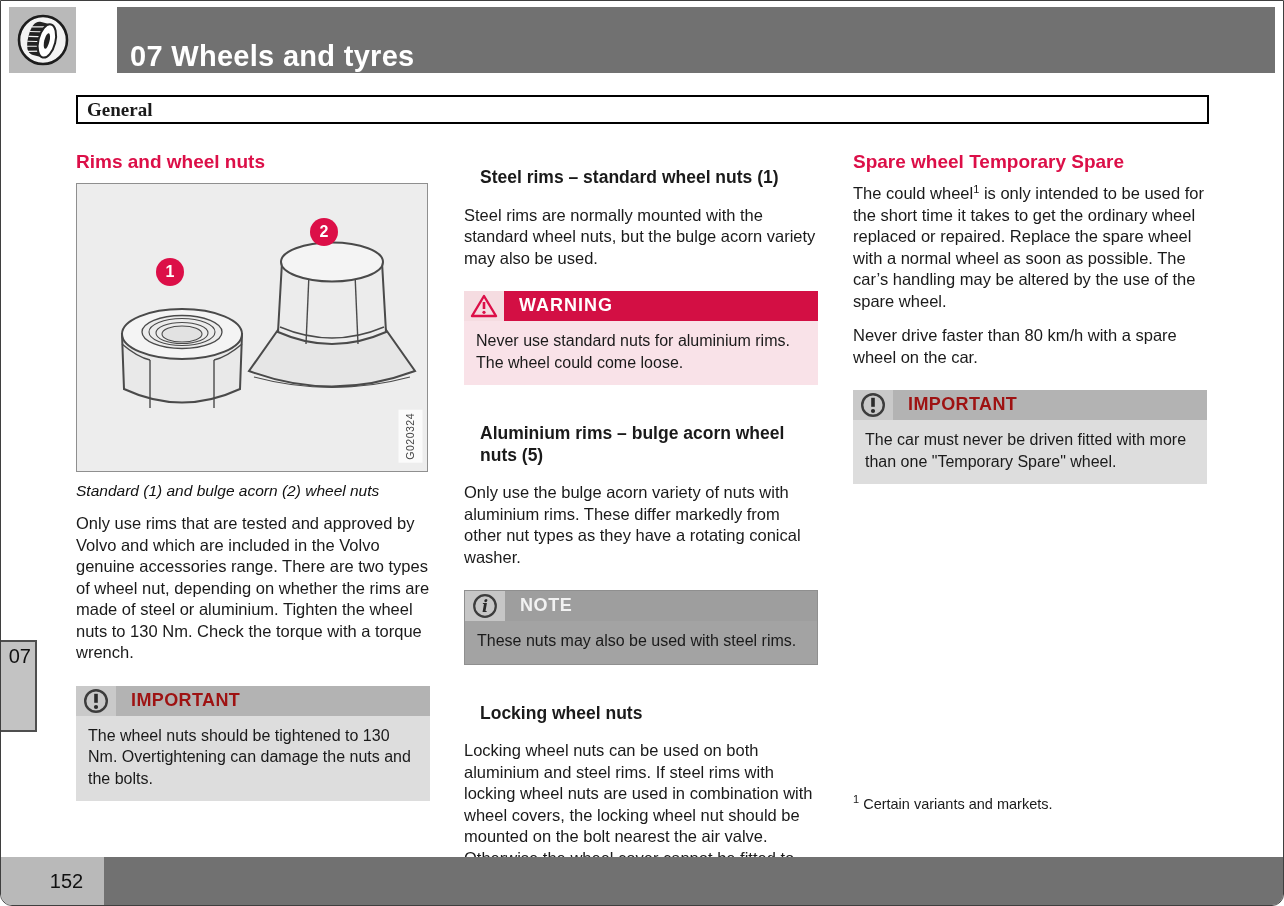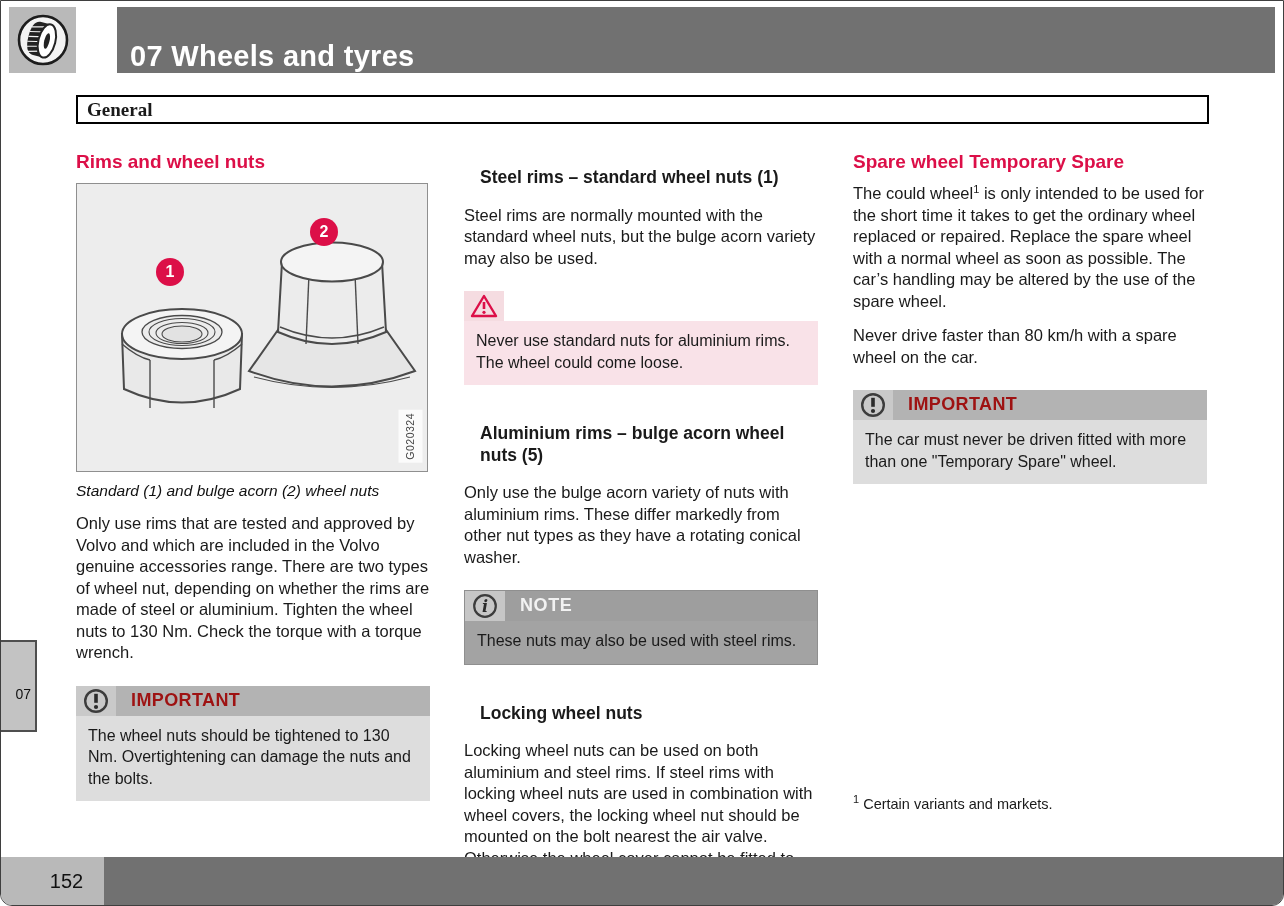--- a/index.html
+++ b/index.html
@@ -53,21 +53,21 @@
   .note .alert-iconbox{background:var(--note-icon-bg,#c6c6c6);}
   .note .alert-titlebar{background:var(--note-bar,#9e9e9e);}
   .note .alert-title{color:#f2f2f2; letter-spacing:.6px;}
   .note .alert-body{background:#a3a3a3;}
   
   sup{font-size:11px; line-height:0;}
   .footnote{position:absolute; top:643px; left:0; font-size:14.5px; color:#1a1a1a;}
   
   .side-tab{position:absolute; left:0; top:639px; width:36px; height:92px;
     background:var(--tab-gray,#c3c3c3); border:2px solid #4f4f4f; border-left:none; box-sizing:border-box;}
-  .side-tab-label{position:absolute; top:3px; right:4px; font-size:14px; color:#111;margin-top:41px;}
+  .side-tab-label{position:absolute; top:3px; right:4px; font-size:20px; color:#111;}
   
   .footer{position:absolute; left:0; right:0; bottom:0; height:48px; display:flex;}
   .footer-pageno{width:75px; flex:0 0 75px; background:var(--light-gray,#b9b9b9);
     display:flex; align-items:center; justify-content:center; font-size:20px; color:#111;padding-left:28px;}
   .footer-bar{flex:1; background:var(--header-gray,#717171);}
   svg{display:block;}
 </style>
 </head>
 <body>
 
@@ -168,20 +168,23 @@
     <div class="gap-l"></div>
     <div class="alert warning">
       <div class="alert-header">
         <div class="alert-iconbox">
           <svg width="28" height="26" viewBox="0 0 28 26">
             <path d="M14 3 L26 23 H2 Z" fill="none" stroke="var(--accent,#dc0f48)" stroke-width="2.4" stroke-linejoin="round"></path>
             <rect x="12.7" y="9" width="2.6" height="7" fill="var(--accent,#dc0f48)"></rect>
             <circle cx="14" cy="19.3" r="1.6" fill="var(--accent,#dc0f48)"></circle>
           </svg>
         </div>
+        <div class="alert-titlebar">
+          <span class="alert-title">WARNING</span>
+        </div>
       </div>
       <div class="alert-body">Never use standard nuts for aluminium rims. The wheel could come loose.</div>
     </div>
 
     <div class="gap-l"></div>
     <div class="sub-heading">Aluminium rims – bulge acorn wheel nuts (5)</div>
     <p class="para">Only use the bulge acorn variety of nuts with aluminium rims. These differ markedly from other nut types as they have a rotating conical washer.</p>
 
     <div class="gap-l"></div>
     <div class="alert note">

